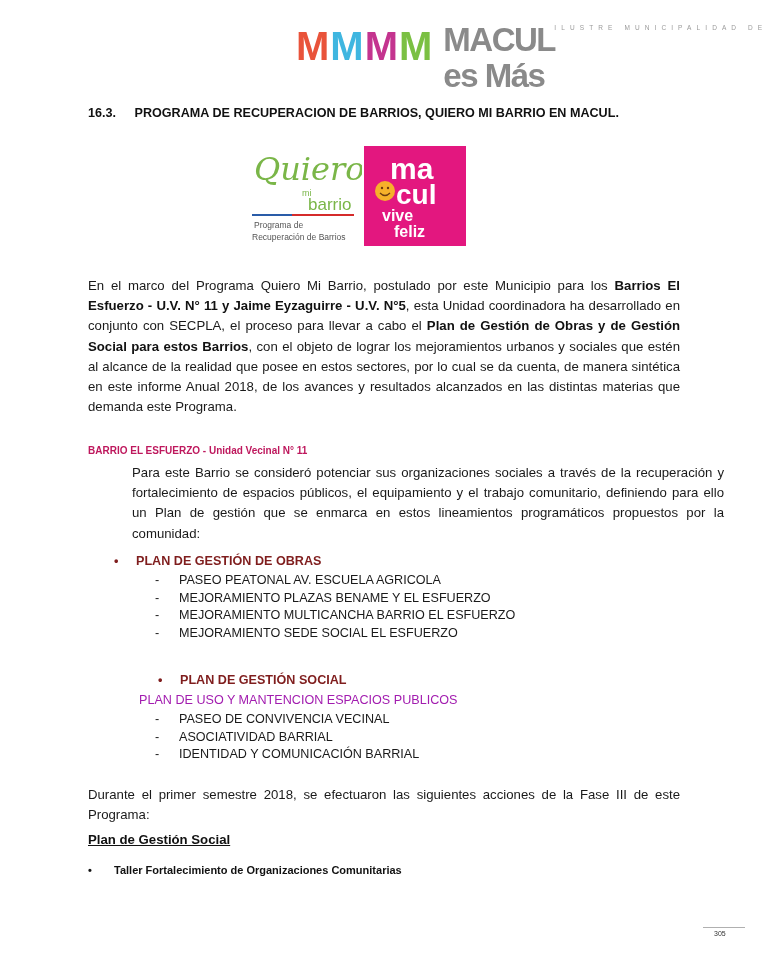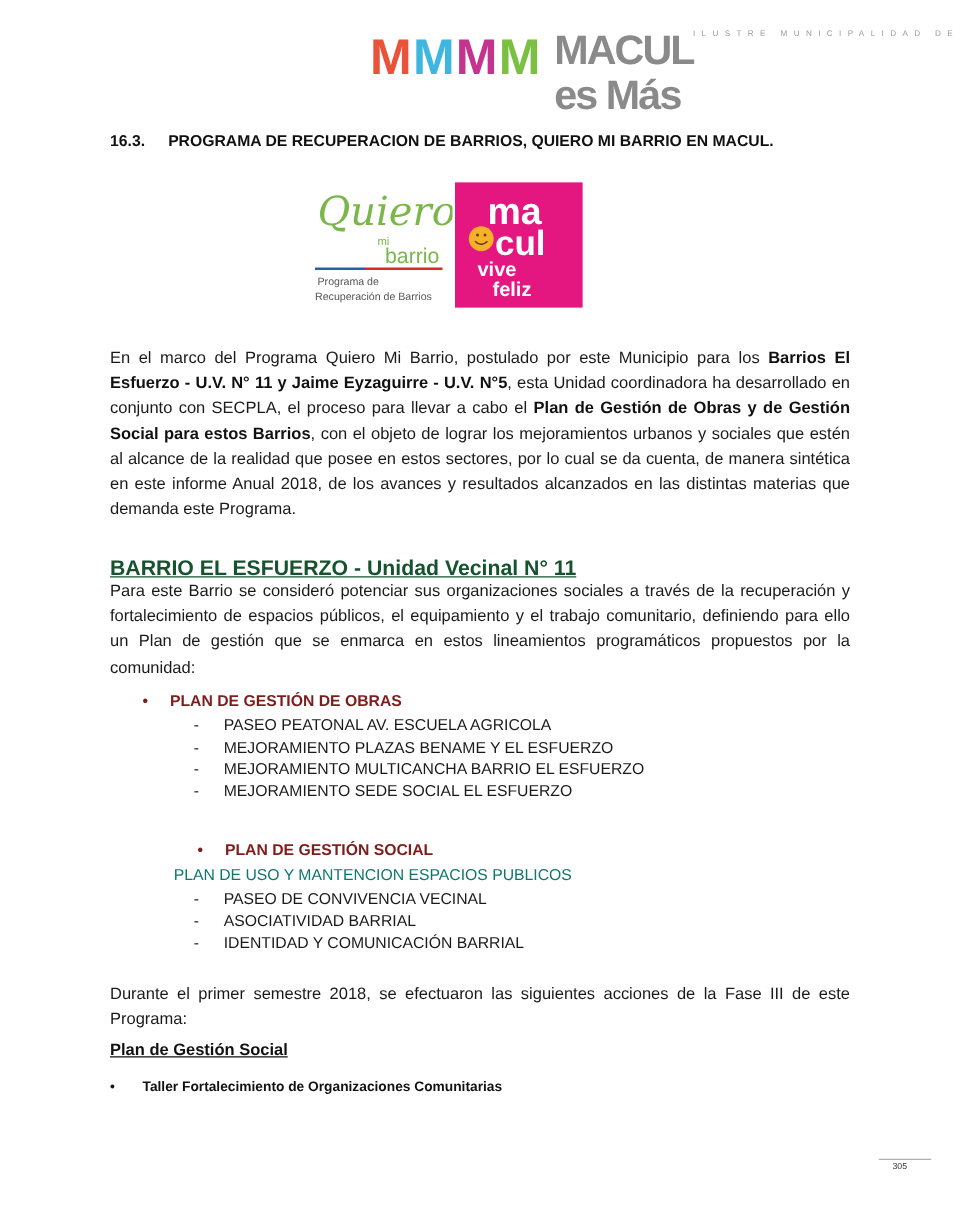--- a/index.html
+++ b/index.html
@@ -20,34 +20,34 @@
   .section-title .num { display: inline-block; width: 43px; }
 
   
   .logo-quiero { position: absolute; left: 250px; top: 142px; width: 112px; height: 106px; }
   .logo-macul { position: absolute; left: 364px; top: 146px; width: 102px; height: 100px; background: #e3177f; }
 
   
   .para { position: absolute; left: 88px; width: 592px; font-size: 13.2px; line-height: 20.2px; text-align: justify; color: #1a1a1a; }
   .para b { color: #111; }
   .p1 { top: 276px; }
-  .h-barrio { position: absolute; left: 88px; top: 445px; font-size: 17px; font-weight: bold; text-decoration: underline; color: #14532d; }
-  .p2 { top: 463px; }
+  .h-barrio { position: absolute; left: 88px; top: 445px; font-size: 10px; font-weight: bold; color: #be185d; }
+  .p2 { top: 463px; margin-left: 44px; }
 
   .bullet { position: absolute; left: 114px; font-size: 12.6px; font-weight: bold; color: #7f1d1d; white-space: nowrap; }
   .bullet .dot { display: inline-block; width: 22px; font-weight: bold; }
   .b1 { top: 554px; }
   .b2 { top: 673px; margin-left: 44px; }
 
   .sublist { position: absolute; left: 155px; font-size: 12.6px; line-height: 17.5px; color: #1a1a1a; white-space: nowrap; }
   .sublist .item { display: flex; }
   .sublist .dash { width: 24px; display: inline-block; }
   .s1 { top: 572px; }
   .s2 { top: 711px; }
-  .plain-line { position: absolute; left: 139px; top: 693px; font-size: 12.6px; color: #0f766e; white-space: nowrap; }
+  .plain-line { position: absolute; left: 139px; top: 693px; font-size: 12.6px; color: #a21caf; white-space: nowrap; }
 
   .p3 { top: 785px; }
   .h-plan { position: absolute; left: 88px; top: 832px; font-size: 13.2px; font-weight: bold; text-decoration: underline; color: #111; }
   .b3 { position: absolute; left: 88px; top: 864px; font-size: 11px; font-weight: bold; color: #111; white-space: nowrap; }
   .b3 .dot { display: inline-block; width: 26px; }
 
   .footer-line { position: absolute; left: 703px; top: 927px; width: 42px; height: 1px; background: #b0b0b0; }
   .page-num { position: absolute; left: 714px; top: 930px; font-size: 7px; color: #333; }
 </style>
 </head>

